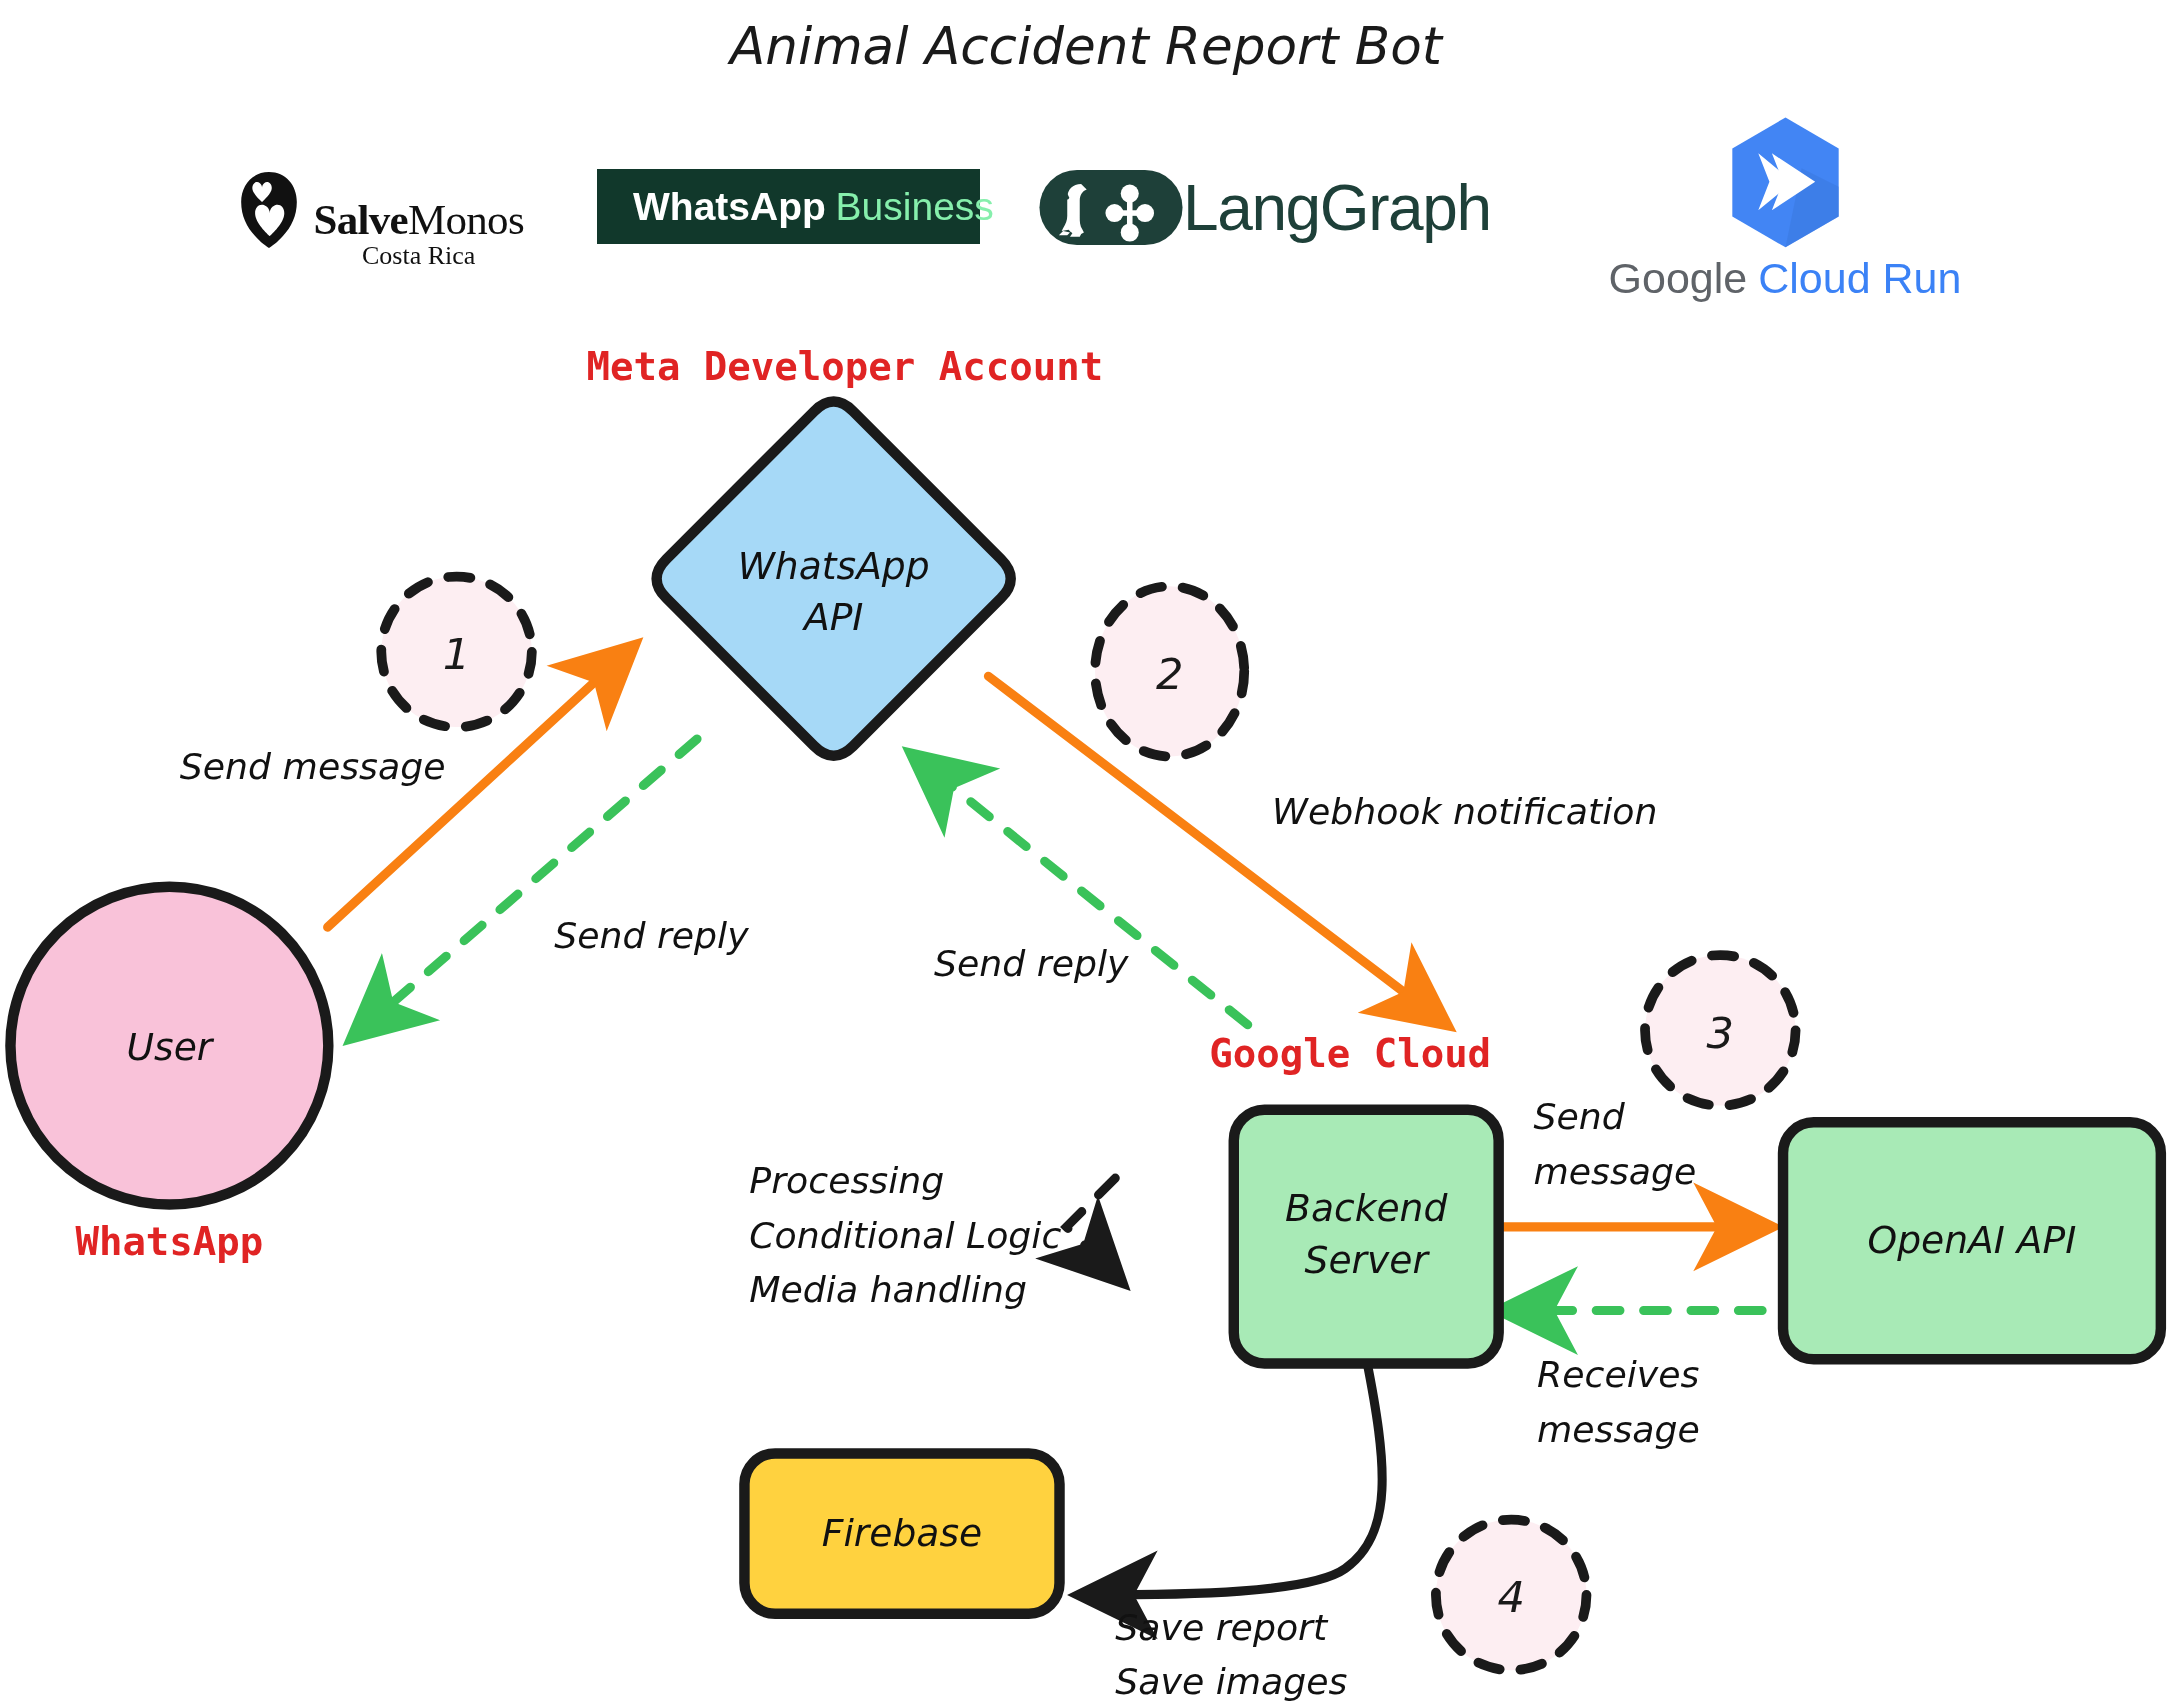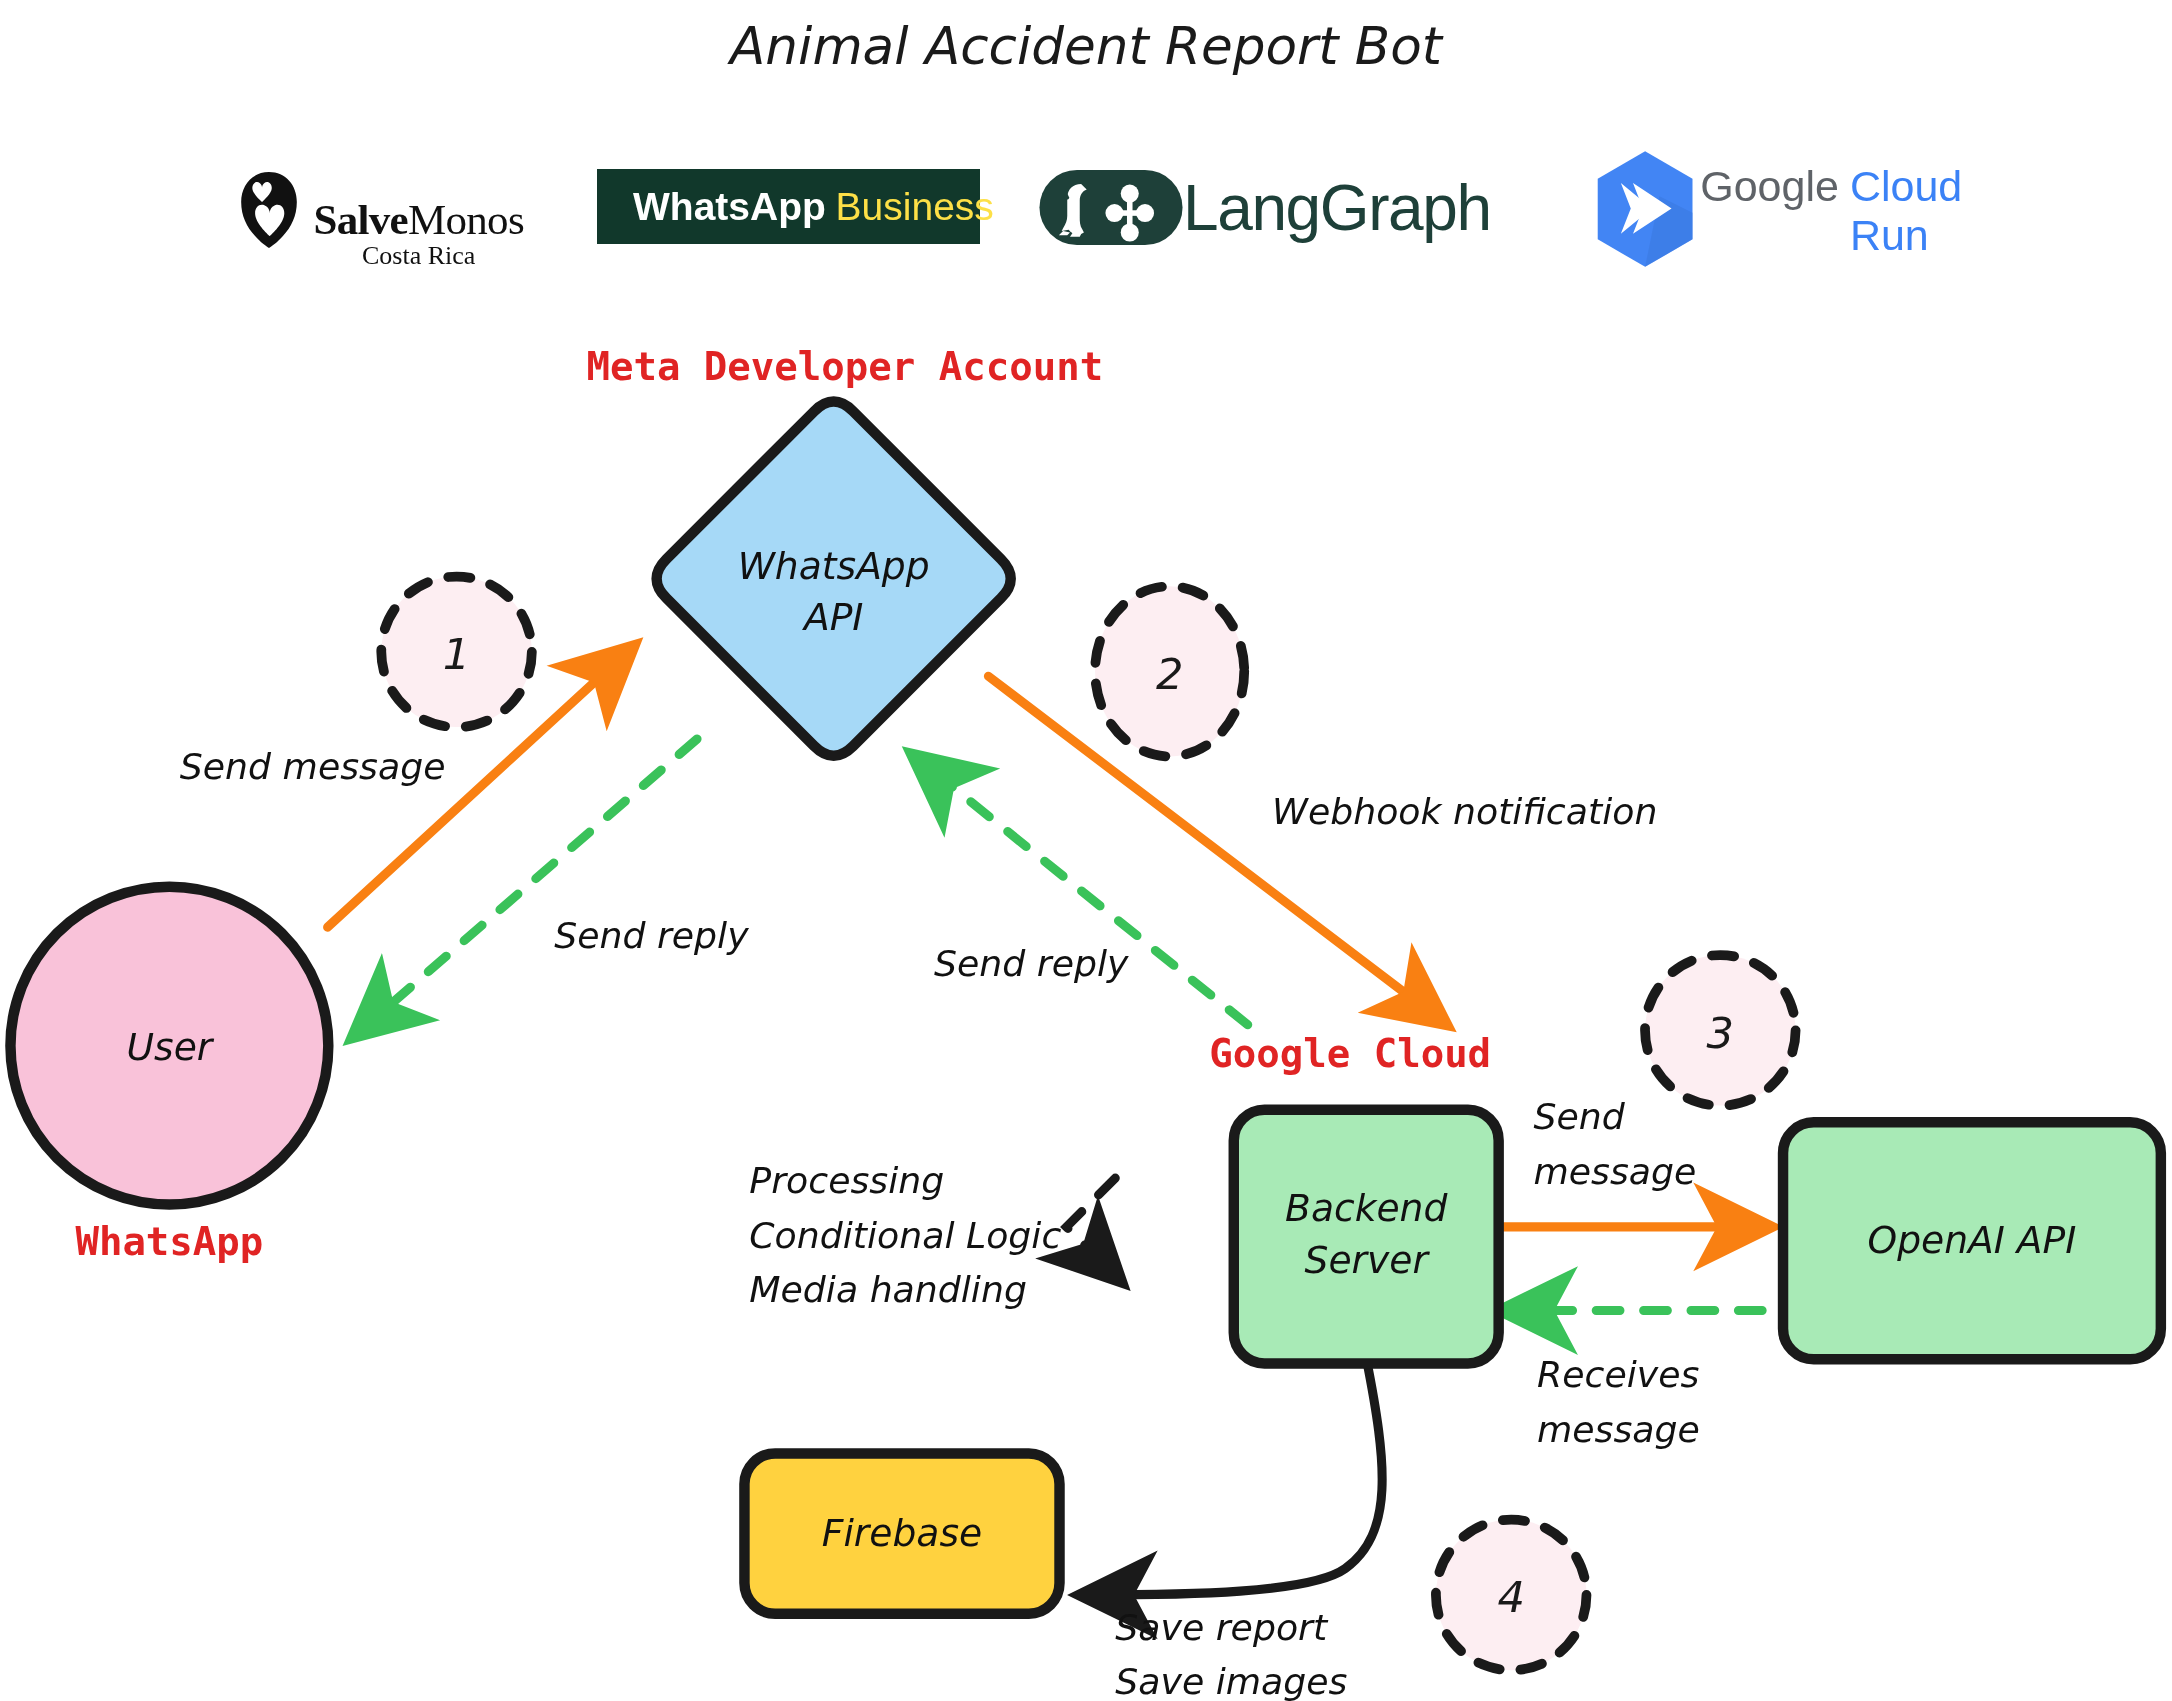--- a/index.html
+++ b/index.html
@@ -70,21 +70,21 @@
     </div>
   </div>
 
   <div class="logo-box" style="left:597px; top:169px; width:383px; height:75px; background:#11382b; display:flex; align-items:center; padding-left:22px; box-sizing:border-box; gap:14px;">
     <svg width="49" height="49" viewBox="0 0 64 64">
       <path d="M32 4 C16.5 4 4 16.5 4 32 c0 5.3 1.5 10.3 4.1 14.6 L4 60 l13.9 -4 A27.9 27.9 0 0 0 32 60 C47.5 60 60 47.5 60 32 S47.5 4 32 4 Z" fill="none" stroke="#ffffff" stroke-width="3.6"></path>
       <path d="M23.5 19.5 c0.9 0 1.6 0.1 2.2 1.5 l2.1 5 c0.3 0.8 0.2 1.4 -0.3 2 l-1.6 1.9 c-0.5 0.6 -0.6 1.2 -0.2 1.9 1.6 3.1 4.5 6 7.6 7.6 0.7 0.4 1.3 0.3 1.9 -0.2 l1.9 -1.6 c0.6 -0.5 1.2 -0.6 2 -0.3 l5 2.1 c1.4 0.6 1.5 1.3 1.5 2.2 0 3 -2.9 5.4 -6.2 5.4 -8.9 0 -21.3 -12.4 -21.3 -21.3 0 -3.3 2.4 -6.2 5.4 -6.2 Z" fill="#ffffff"></path>
     </svg>
     <div style="display:flex; align-items:baseline; gap:9.8px;">
       <span style="font-family:'Liberation Sans',sans-serif; font-weight:700; font-size:39px; color:#ffffff;">WhatsApp</span>
-      <span style="font-family:'Liberation Sans',sans-serif; font-weight:400; font-size:39px; color:#fde047;">Business</span>
+      <span style="font-family:'Liberation Sans',sans-serif; font-weight:400; font-size:39px; color:#86efac;">Business</span>
     </div>
   </div>
 
   <div class="logo-box" style="left:1039px; top:169px; width:509px; height:77px; display:flex; align-items:center; ">
     <svg width="144" height="75" viewBox="0 0 206 108">
       <rect x="0" y="0" width="206" height="108" rx="54" ry="54" fill="#1e4039"></rect>
 
       <path d="M60 20 C48 20 40 28 40 40 L40 66 C40 72 38 78 34 84 L32 88 L42 86 C46 92 54 94 60 92 L64 90 L62 86 C58 80 58 74 58 68 L58 44 C58 36 62 30 68 28 Z" fill="#ffffff"></path>
       <path d="M40 34 C36 34 34 38 36 41 C38 44 42 43 43 40 Z" fill="#1e4039"></path>
       <path d="M34 88 L28 94 L40 94 L44 90 Z" fill="#ffffff"></path>
@@ -93,21 +93,21 @@
       <circle cx="130" cy="34" r="13" fill="#ffffff"></circle>
       <circle cx="130" cy="90" r="13" fill="#ffffff"></circle>
       <circle cx="108" cy="62" r="13" fill="#ffffff"></circle>
       <circle cx="152" cy="62" r="13" fill="#ffffff"></circle>
       <rect x="126" y="34" width="8" height="56" fill="#ffffff"></rect>
       <rect x="108" y="58" width="44" height="8" fill="#ffffff"></rect>
     </svg>
     <span style="font-family:'Liberation Sans',sans-serif; font-weight:400; font-size:64px; color:#1e4039; letter-spacing:-1.4px;">LangGraph</span>
   </div>
 
-  <div class="logo-box" style="left:1590px; top:115px; width:390px; height:188px; display:flex; flex-direction:row; align-items:center;">
+  <div class="logo-box" style="left:1590px; top:115px; width:390px; height:188px; display:flex; flex-direction:column; align-items:center;">
     <svg width="139" height="152" viewBox="0 0 200 218">
       <path d="M100 4 L186 54 L186 164 L100 214 L14 164 L14 54 Z" fill="#4285f4"></path>
       <path d="M100 214 L186 164 L186 116 L126 86 Z" fill="#3b79de" opacity="0.55"></path>
       <path d="M78 62 L148 108 L78 154 L96 108 Z" fill="#ffffff"></path>
       <path d="M56 62 L112 108 L56 154 L74 108 Z" fill="#ffffff"></path>
     </svg>
     <div style="display:flex; align-items:baseline; gap:11px; margin-top:4.2px;">
       <span style="font-family:'Liberation Sans',sans-serif; font-weight:400; font-size:43px; color:#5f6368;">Google</span>
       <span style="font-family:'Liberation Sans',sans-serif; font-weight:300; font-size:43px; color:#3b82f6;">Cloud Run</span>
     </div>

